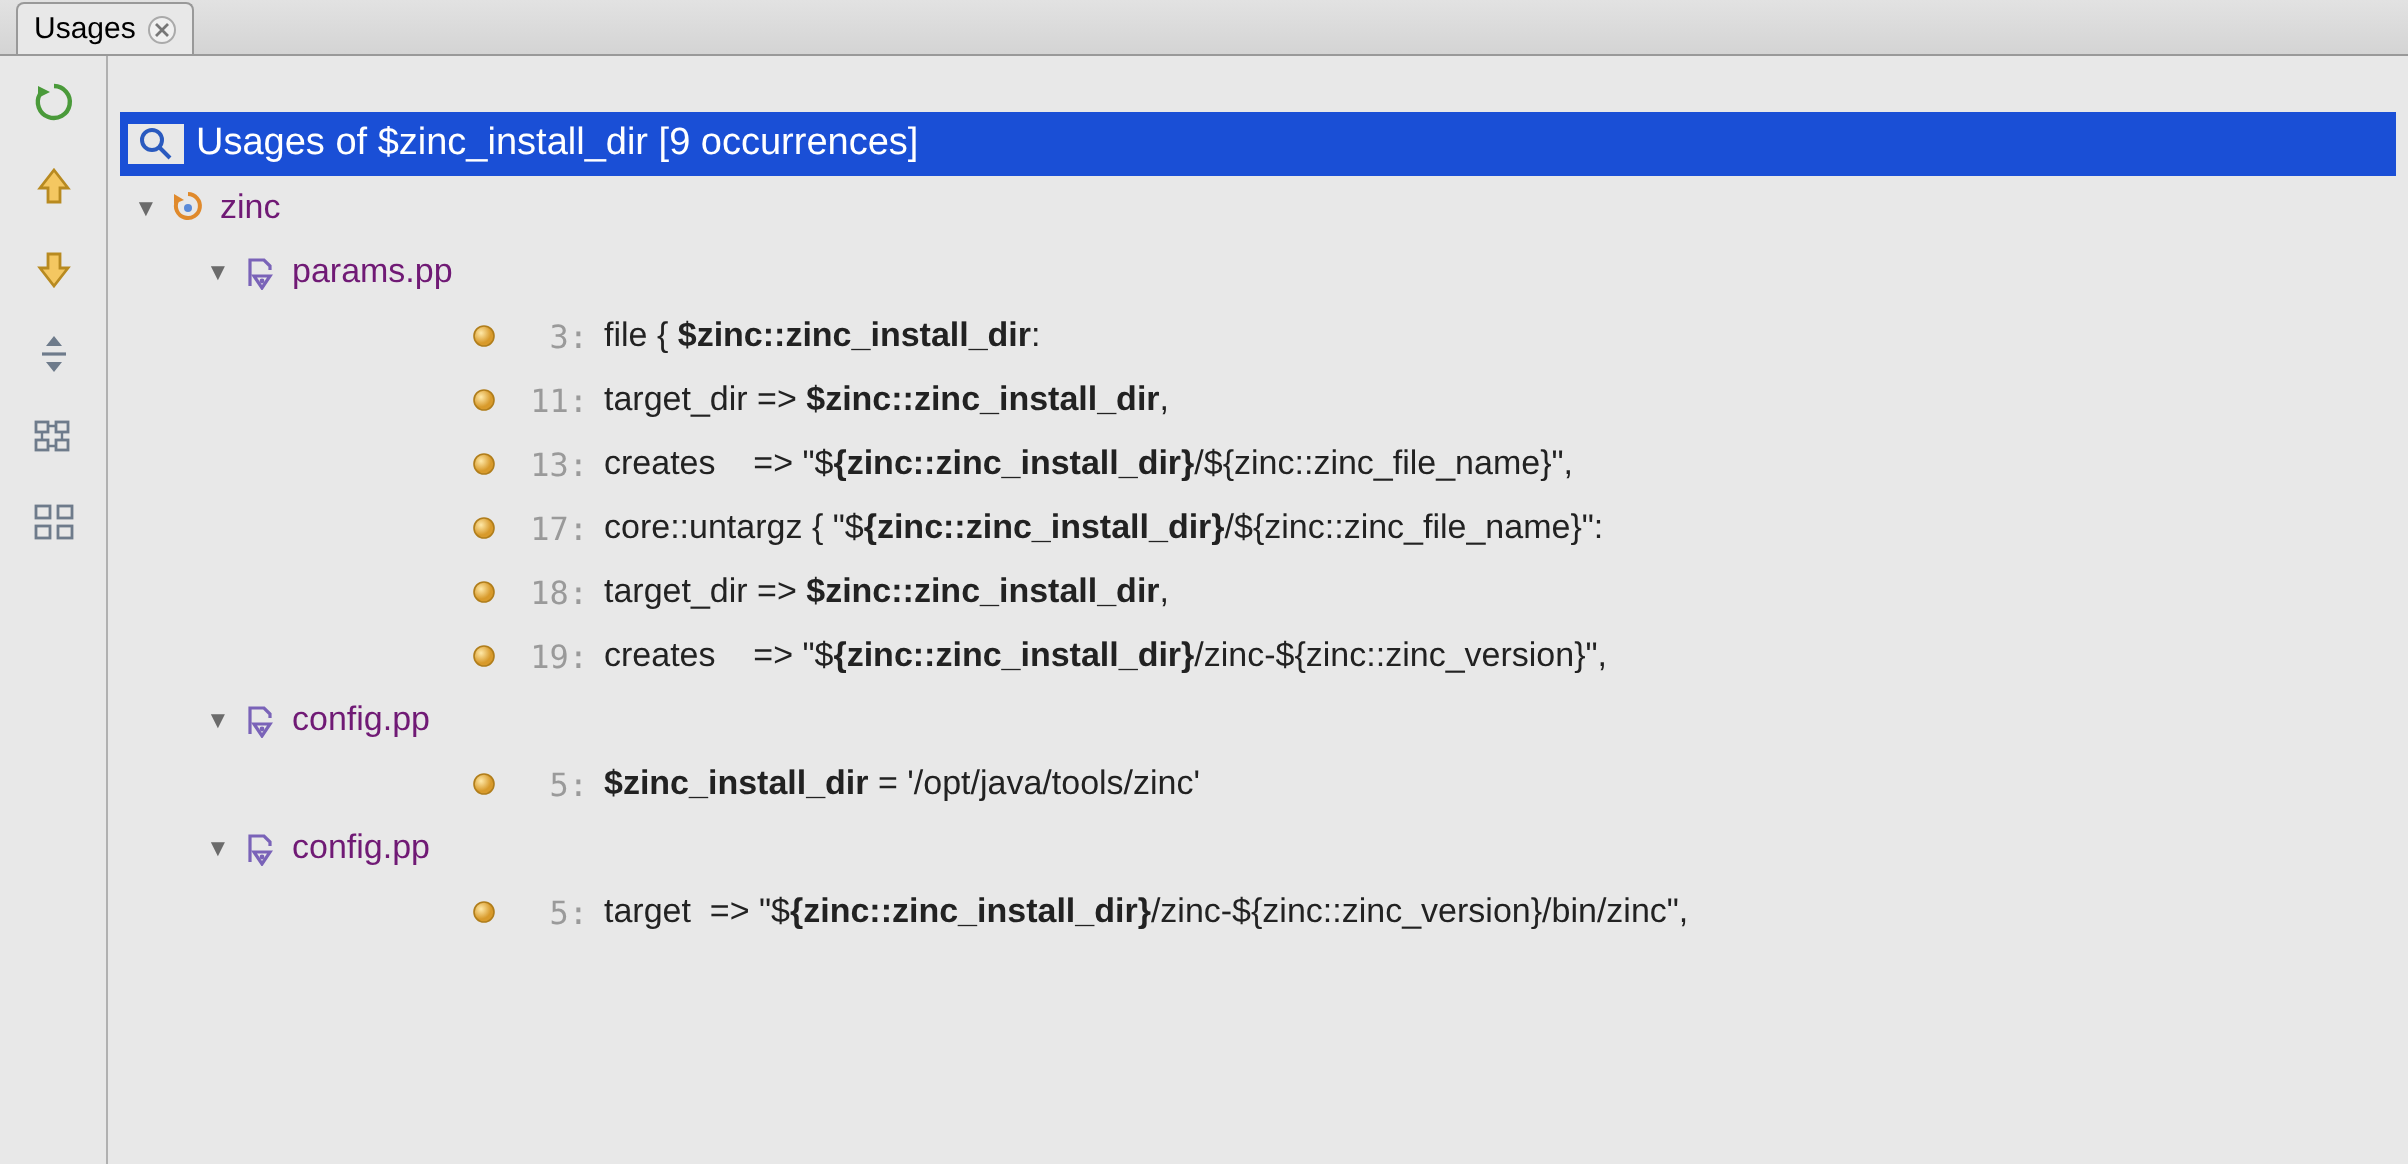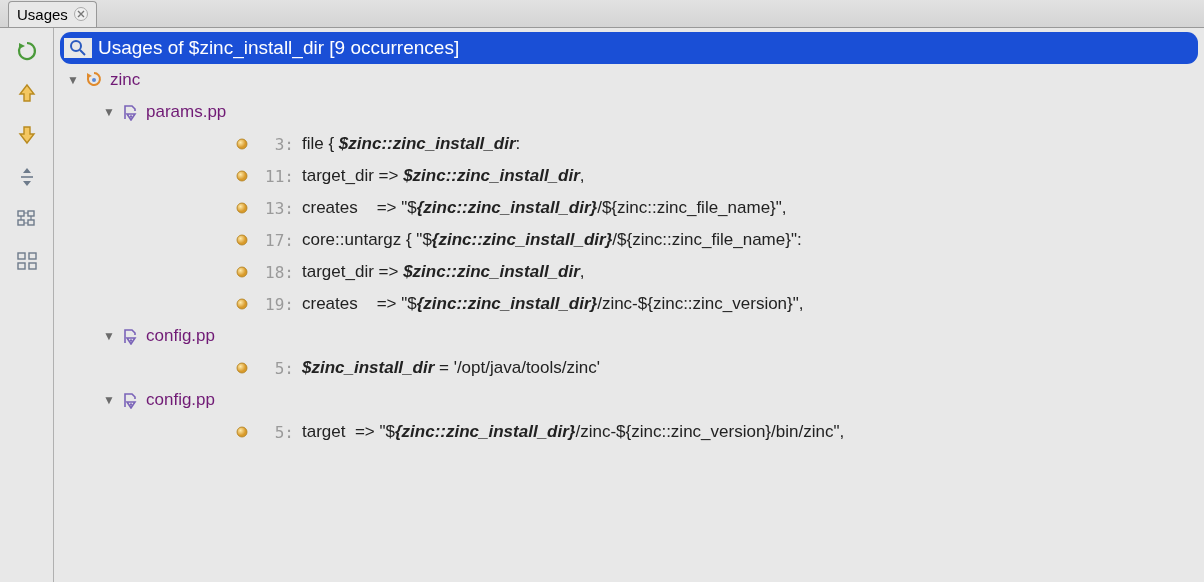--- a/index.html
+++ b/index.html
@@ -8,21 +8,21 @@
     font-size: 15px;
     background: #e8e8e8;
     width: 1204px;
     height: 582px;
     overflow: hidden;
     display: flex;
     flex-direction: column;
   }
   .tab-bar {
     display: flex;
-    align-items: center;
+    align-items: flex-end;
     background: linear-gradient(#e2e2e2,#d4d4d4);
     border-bottom: 1px solid #999;
     height: 28px;
     padding-left: 8px;
   }
   .tab {
     display: flex;
     align-items: center;
     background: #e8e8e8;
     border: 1px solid #999;
@@ -69,21 +69,22 @@
   }
   .row {
     display: flex;
     align-items: center;
     height: 32px;
     padding-left: 2px;
   }
   .header-row {
     background: #1a4fd6;
     color: #fff;
-    border-radius: 11px;
+    border-radius: 0;
+    margin-top: 24px;
   }
   .arrow {
     width: 18px;
     display: inline-flex;
     justify-content: center;
     align-items: center;
     color: #6b6b6b;
     font-size: 12px;
     cursor: pointer;
   }
@@ -104,21 +105,21 @@
     font-family: "Menlo","Consolas",monospace;
     font-size: 16px;
     padding-right: 8px;
   }
   .code {
     font-family: "Lucida Grande","Segoe UI",Arial,sans-serif;
     font-size: 17px;
     color: #222;
     white-space: pre;
   }
-  .code b { font-weight: 700; font-style: italic; }
+  .code b { font-weight: 700; }
   .label {
     font-size: 17px;
     color: #701a75;
     padding-left: 4px;
   }
   .header-text {
     font-size: 19px;
     color: #fff;
     padding-left: 6px;
   }

